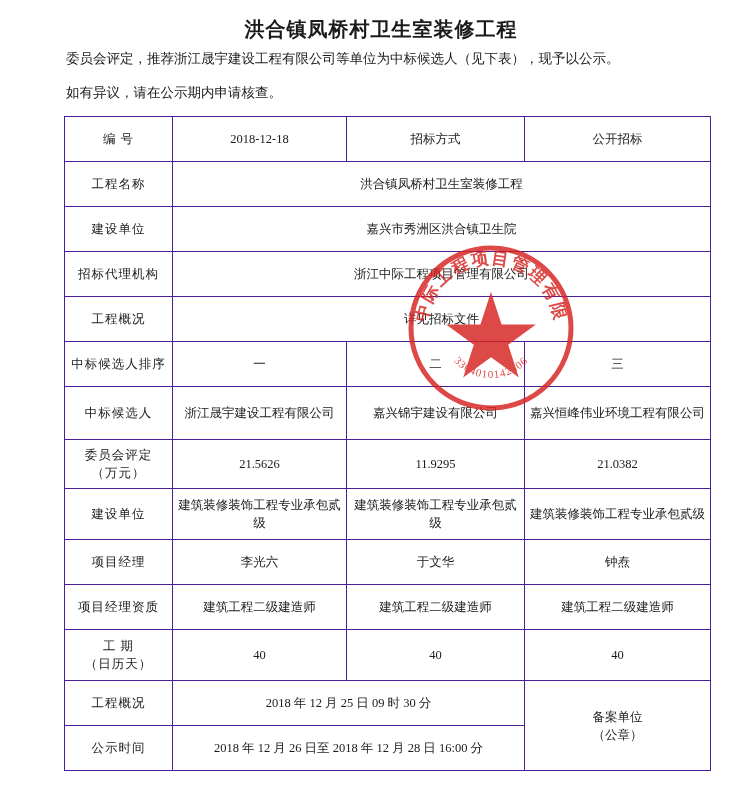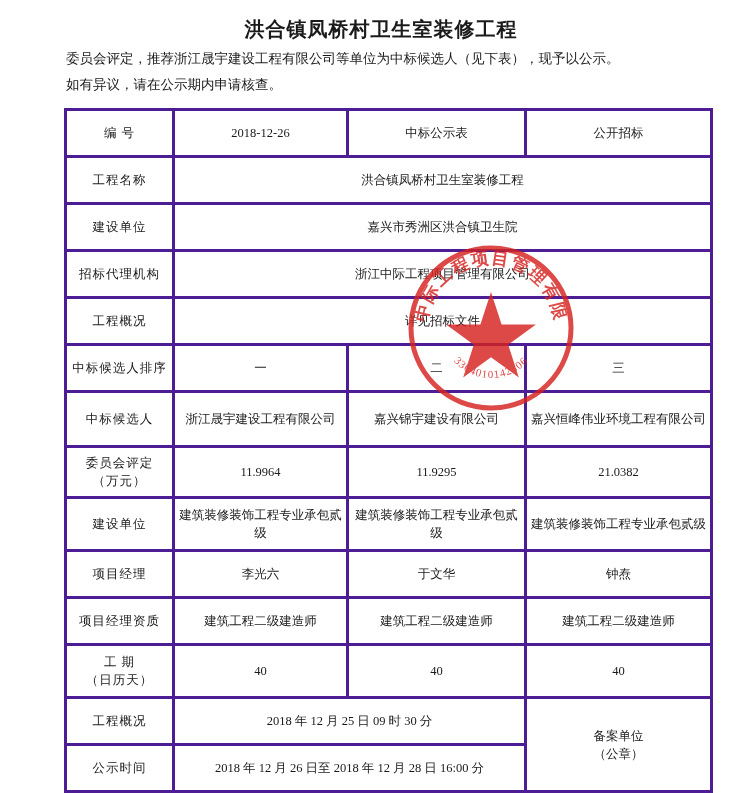--- a/index.html
+++ b/index.html
@@ -53,21 +53,21 @@
     text-decoration: underline;
     padding: 0 2px;
   }
   table.main {
     width: 646px;
     border-collapse: collapse;
     table-layout: fixed;
     font-size: 12.5px;
   }
   table.main td {
-    border: 3px solid #4c1d95;
+    border: 1px solid #4c1d95;
     text-align: center;
     vertical-align: middle;
     padding: 5px 4px;
     line-height: 18px;
     word-break: break-all;
   }
   td.label {
     width: 108px;
     letter-spacing: 1px;
   }
@@ -88,35 +88,35 @@
 </style>
 </head>
 <body>
 
 <div class="page">
 
   <div class="title-main">洪合镇凤桥村卫生室装修工程</div>
 
   <div class="intro">
     <p style="text-indent:0;"><span>委员会评定，推荐</span><span>浙江晟宇建设工程有限公司</span><span>等单位为中标候选人（见下表），现予以公示。</span></p>
-    <p style="text-indent:0;">如有异议，请在公示期内申请核查。</p>
+    <p style="text-indent:0;margin-top:8px;">如有异议，请在公示期内申请核查。</p>
   </div>
 
   <table class="main">
     <colgroup>
       <col style="width:108px">
       <col style="width:174px">
       <col style="width:178px">
       <col style="width:186px">
     </colgroup>
     <tbody>
       <tr>
         <td class="label tall">编  号</td>
-        <td class="tall">2018-12-26</td>
-        <td class="tall">中标公示表</td>
+        <td class="tall">2018-12-18</td>
+        <td class="tall">招标方式</td>
         <td class="tall">公开招标</td>
       </tr>
       <tr>
         <td class="label tall">工程名称</td>
         <td class="tall" colspan="3">洪合镇凤桥村卫生室装修工程</td>
       </tr>
       <tr>
         <td class="label tall">建设单位</td>
         <td class="tall" colspan="3">嘉兴市秀洲区洪合镇卫生院</td>
       </tr>
@@ -138,21 +138,21 @@
         <td class="label" style="height:42px">中标候选人</td>
         <td>浙江晟宇建设工程有限公司</td>
         <td>嘉兴锦宇建设有限公司</td>
         <td>嘉兴恒峰伟业环境工程有限公司</td>
       </tr>
       <tr>
         <td class="label" style="height:38px">
           <div>委员会评定</div>
           <div>（万元）</div>
         </td>
-        <td>11.9964</td>
+        <td>21.5626</td>
         <td>11.9295</td>
         <td>21.0382</td>
       </tr>
       <tr>
         <td class="label" style="height:40px">建设单位</td>
         <td>建筑装修装饰工程专业承包贰级</td>
         <td>建筑装修装饰工程专业承包贰级</td>
         <td>建筑装修装饰工程专业承包贰级</td>
       </tr>
       <tr>

